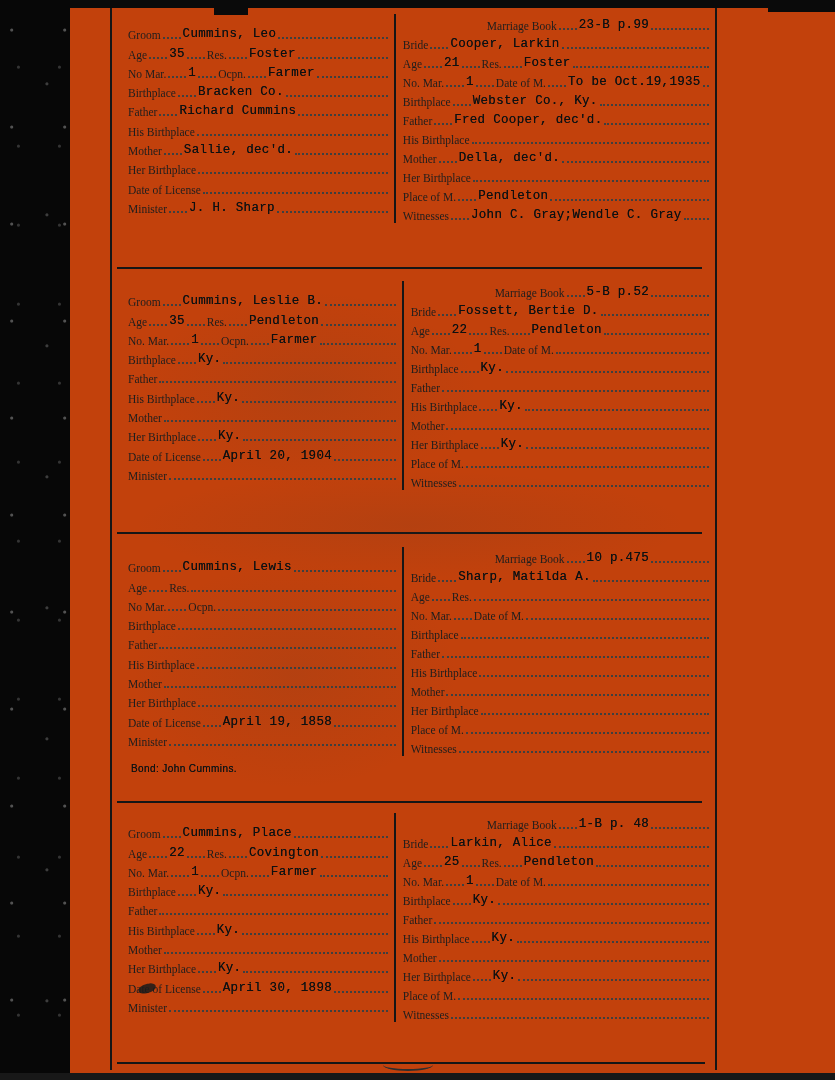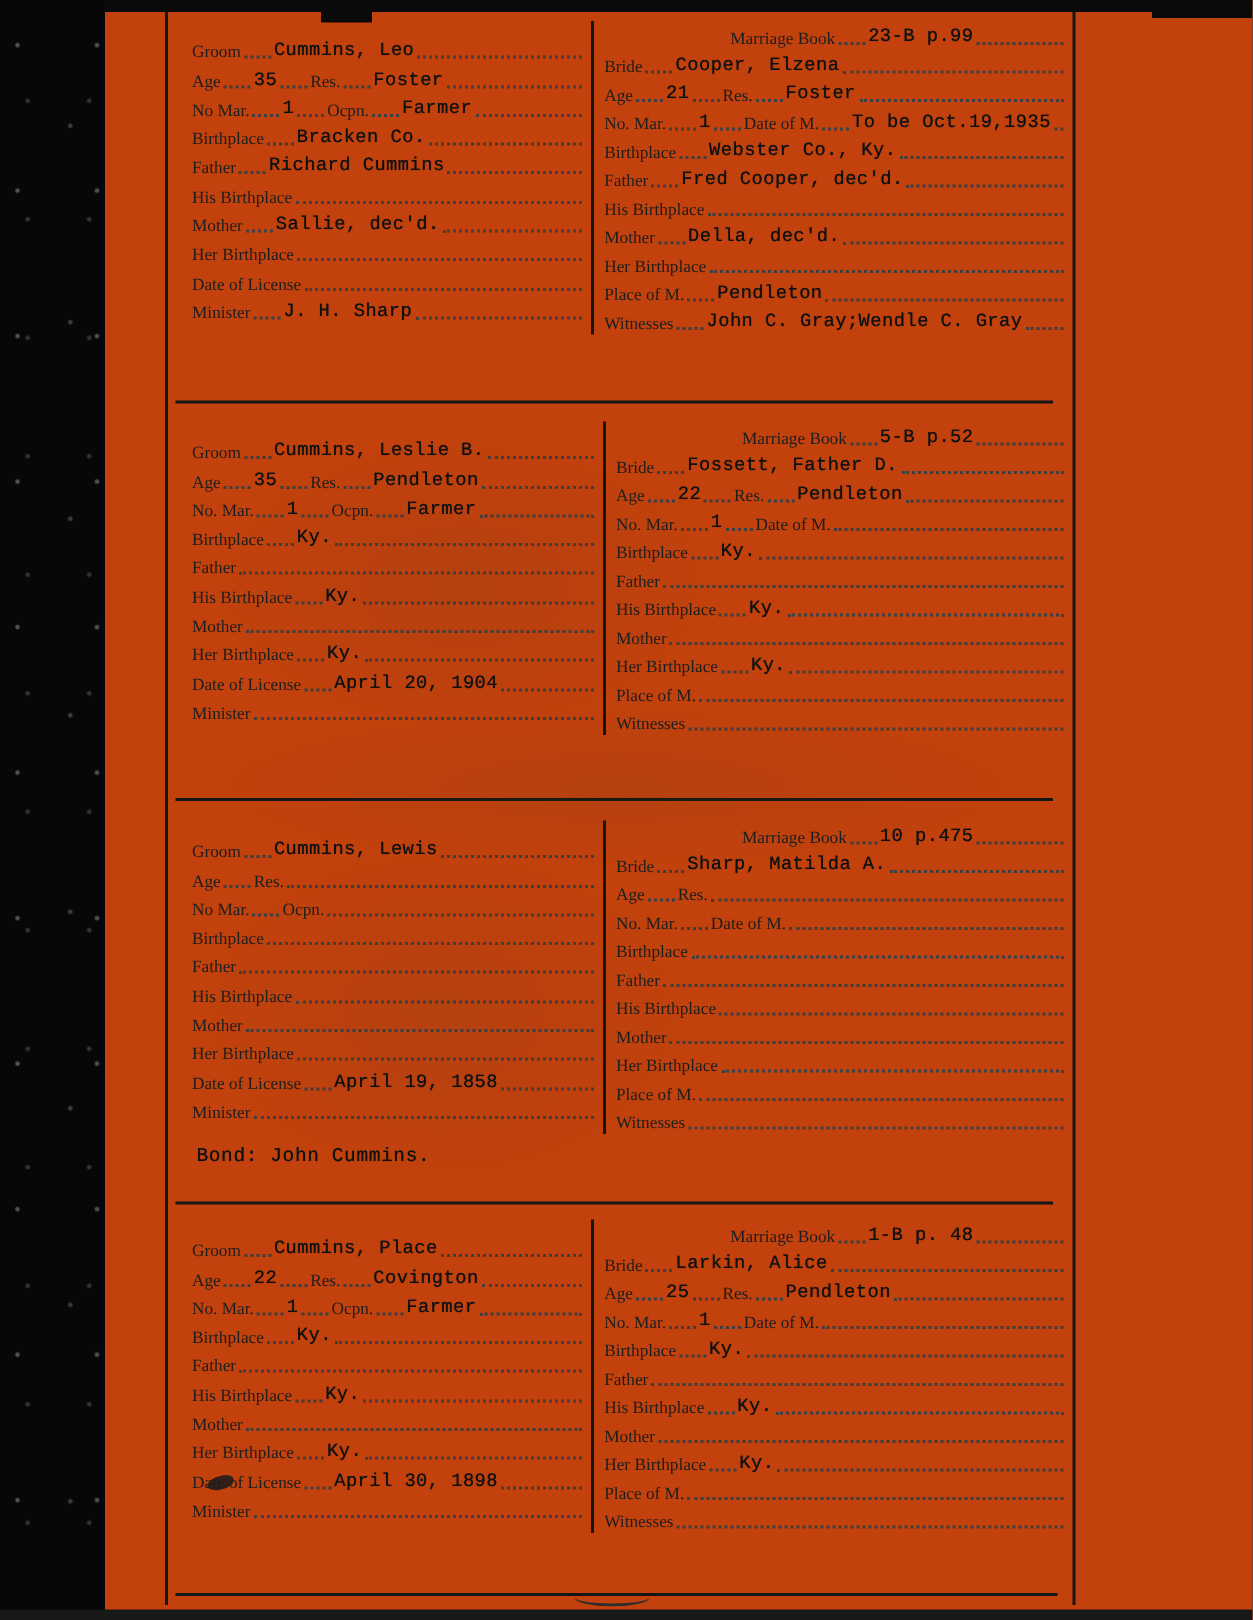--- a/index.html
+++ b/index.html
@@ -31,22 +31,22 @@
   .col-right .row{height:19px;}
   .row.book{padding-left:84px;}
   .lbl{font-family:"Liberation Serif", serif;font-size:11.5px;color:#1e1e1e;
        white-space:nowrap;line-height:14px;flex:0 0 auto;}
   .val{font-family:"Liberation Mono","DejaVu Sans Mono",monospace;font-size:12.5px;color:#0f0f0f;
        white-space:nowrap;line-height:14px;flex:0 0 auto;letter-spacing:.3px;
        transform:translateY(-1.5px);text-shadow:0 0 .5px #222;}
   .dots{flex:0 0 18px;border-bottom:2px dotted #3f3f3f;height:1px;margin:0 2px 3px 2px;}
   .dots.fill{flex:1 1 auto;}
   .dots.book-tail{flex:0 0 58px;}
-  .bond{position:absolute;left:14px;top:216px;font-family:Liberation Mono, monospace;
-        font-size:13px;color:#101010;letter-spacing:.4px;text-shadow:0 0 .5px #222;white-space:nowrap;}
+  .bond{position:absolute;left:14px;top:216px;font-family:Liberation Sans, sans-serif;
+        font-size:10px;color:#101010;letter-spacing:.4px;text-shadow:0 0 .5px #222;white-space:nowrap;}
   
   .ink-arc{position:absolute;left:383px;top:1059px;width:50px;height:10px;
            border-bottom:2px solid #2e2e2e;border-radius:0 0 50% 50%;}
   .ink-blob{position:absolute;left:138px;top:984px;width:18px;height:9px;background:#1b1b1b;
             border-radius:60% 40% 55% 45%;transform:rotate(-12deg);opacity:.85;}
 </style>
 </head>
 <body>
 
 <div id="stage">
@@ -137,21 +137,21 @@
         <div class="col-right">
           <div class="row book">
             <span class="lbl">Marriage Book</span>
             <span class="dots"></span>
             <span class="val">23-B  p.99</span>
             <span class="dots book-tail"></span>
           </div>
           <div class="row">
             <span class="lbl">Bride</span>
             <span class="dots"></span>
-            <span class="val">Cooper, Elzena</span>
+            <span class="val">Cooper, Larkin</span>
             <span class="dots fill"></span>
           </div>
           <div class="row">
             <span class="lbl">Age</span>
             <span class="dots"></span>
             <span class="val">21</span>
             <span class="dots"></span>
             <span class="lbl">Res.</span>
             <span class="dots"></span>
             <span class="val">Foster</span>
@@ -275,21 +275,21 @@
         <div class="col-right">
           <div class="row book">
             <span class="lbl">Marriage Book</span>
             <span class="dots"></span>
             <span class="val">5-B p.52</span>
             <span class="dots book-tail"></span>
           </div>
           <div class="row">
             <span class="lbl">Bride</span>
             <span class="dots"></span>
-            <span class="val">Fossett, Father D.</span>
+            <span class="val">Fossett, Bertie D.</span>
             <span class="dots fill"></span>
           </div>
           <div class="row">
             <span class="lbl">Age</span>
             <span class="dots"></span>
             <span class="val">22</span>
             <span class="dots"></span>
             <span class="lbl">Res.</span>
             <span class="dots"></span>
             <span class="val">Pendleton</span>

